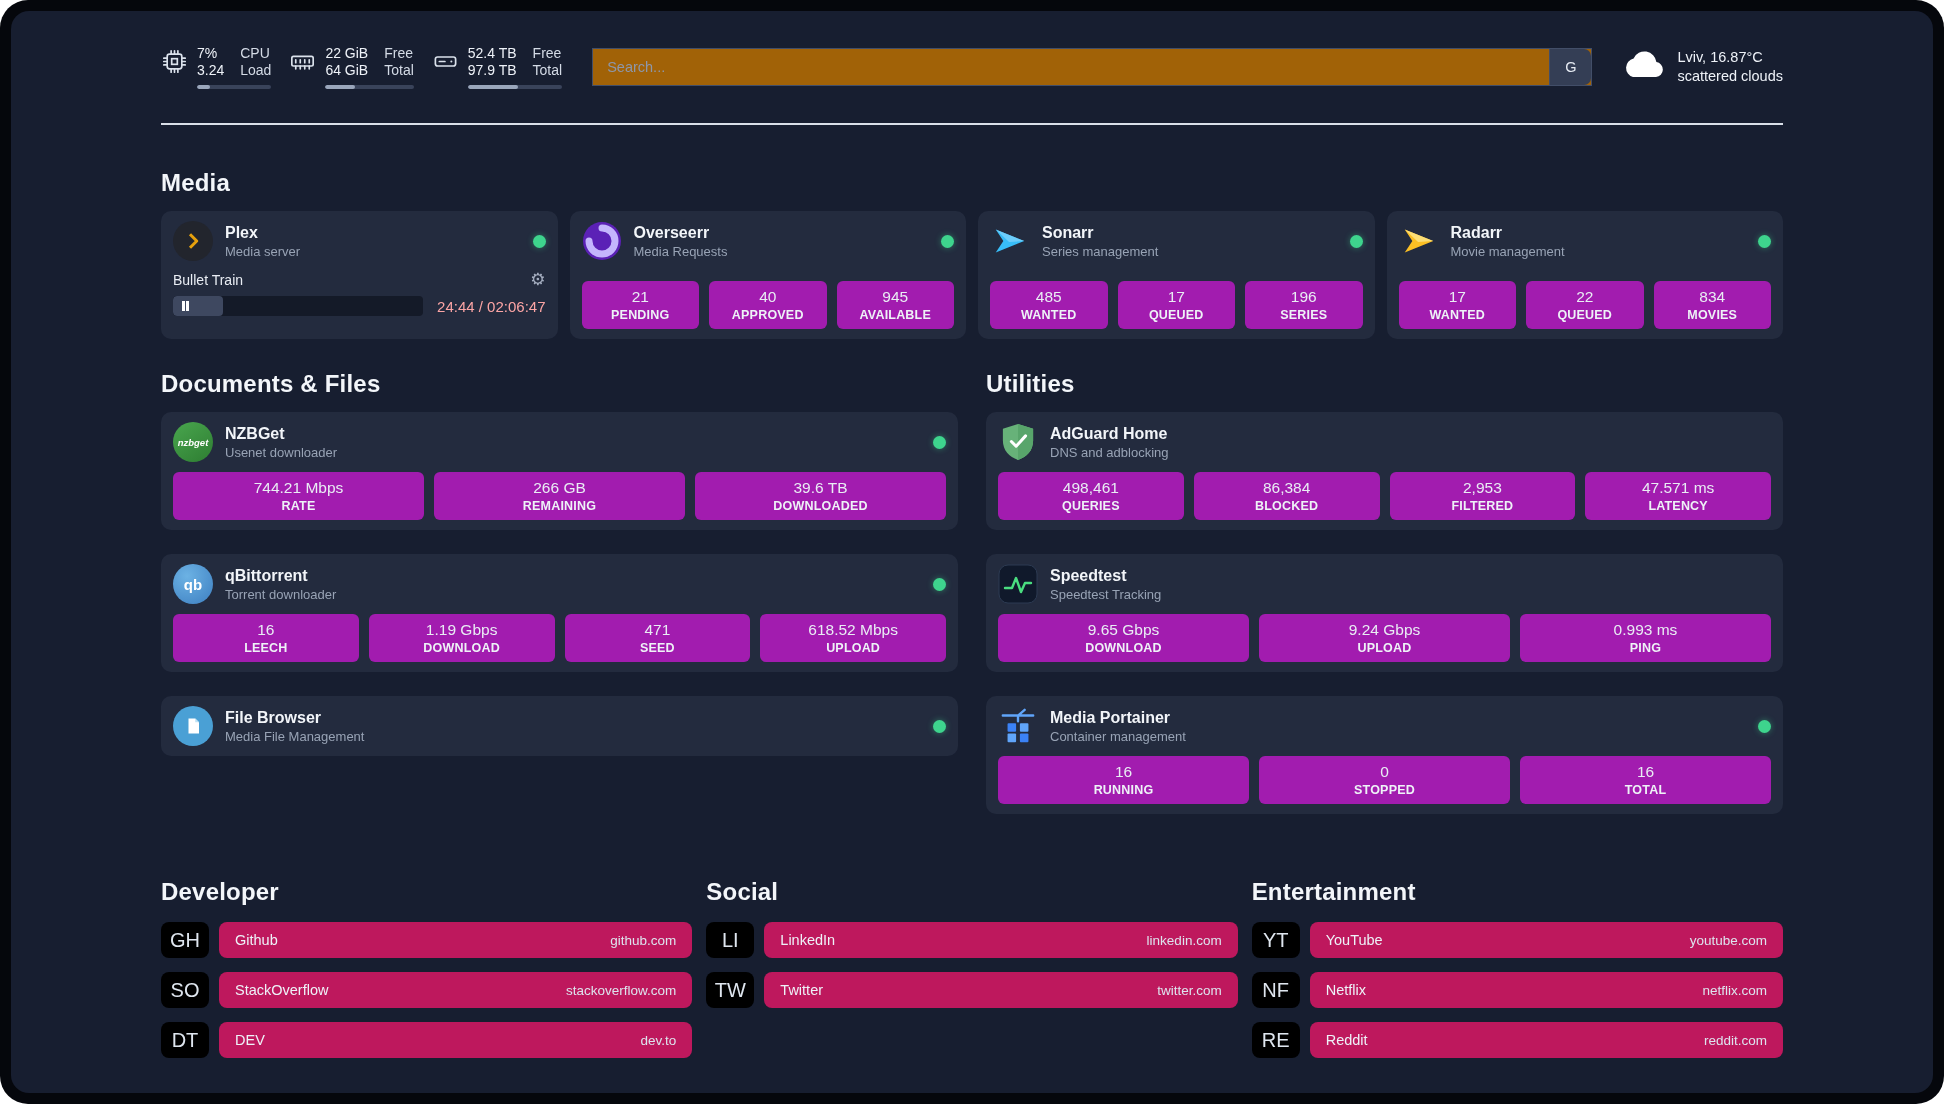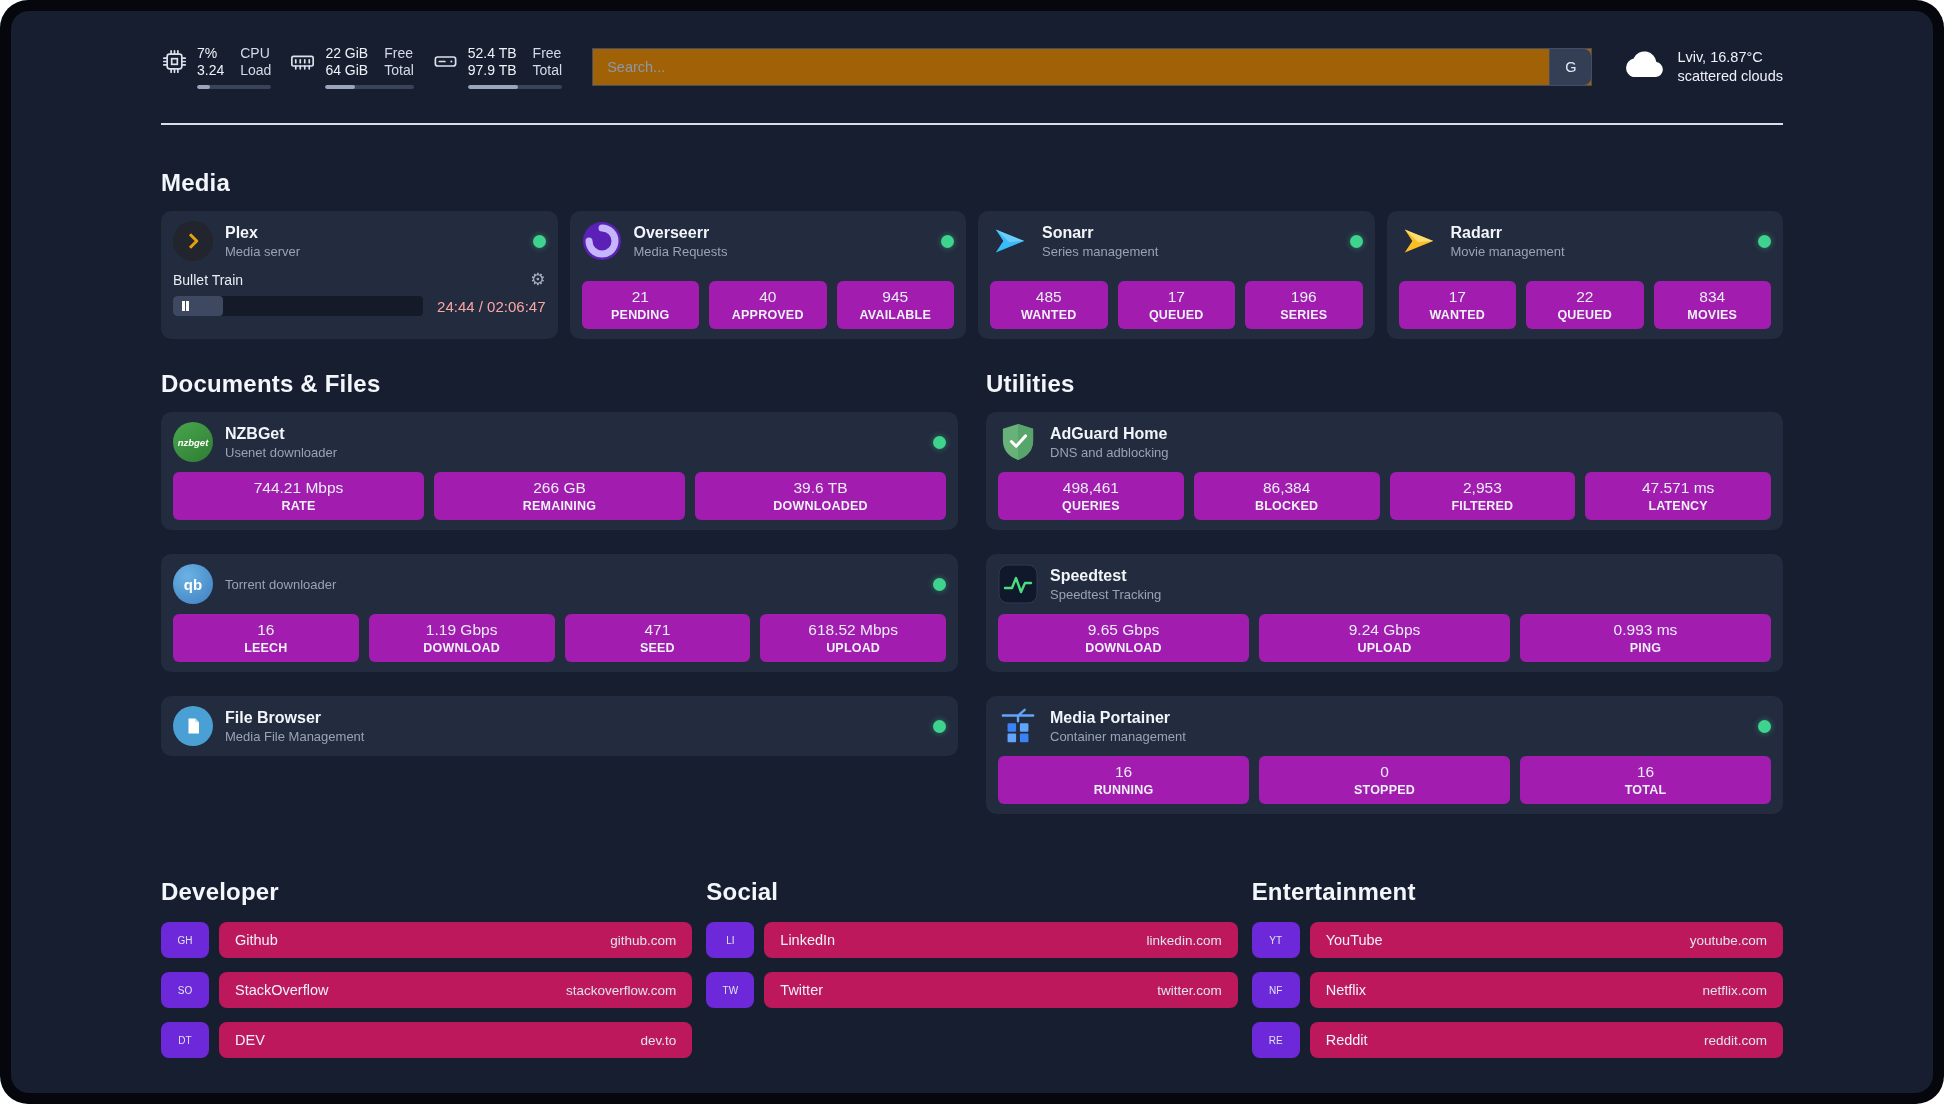--- a/index.html
+++ b/index.html
@@ -69,21 +69,21 @@
   .np-time { font-size:15px; color:#fca5a5; white-space:nowrap; }
 
   
   .two-col { display:grid; grid-template-columns:1fr 1fr; gap:28px; margin-top:31px; align-items:start; }
   .col-stack { display:flex; flex-direction:column; gap:24px; margin-top:14px; }
 
   
   .bookmarks { display:grid; grid-template-columns:repeat(3,1fr); gap:14px; margin-top:64px; }
   .bm-list { display:flex; flex-direction:column; gap:14px; margin-top:16px; }
   .bm-row { display:flex; align-items:stretch; gap:10px; height:36px; }
-  .bm-abbr { width:48px; background:#6d28d9; border-radius:8px; display:flex; align-items:center; justify-content:center; font-size:10px; color:#dfe6ef; }
+  .bm-abbr { width:48px; background:#000000; border-radius:8px; display:flex; align-items:center; justify-content:center; font-size:20px; color:#dfe6ef; }
   .bm-pill { flex:1; background:#be185d; border-radius:8px; display:flex; align-items:center; justify-content:space-between; padding:0 16px; cursor:pointer; text-decoration:none; }
   .bm-name { font-size:14.5px; color:#eef2f8; }
   .bm-url { font-size:13.5px; color:#dde4ee; }
 </style>
 </head>
 <body>
 
 <div class="frame">
 <div class="app">
 <div class="container">
@@ -341,20 +341,21 @@
                   </div>
           </div>
         </div>
 
         <div class="card stat-card">
           <div class="card-header">
             <div class="app-icon icon-qb">
                     <span>qb</span>
                   </div>
             <div class="card-titles">
+              <div class="card-name">qBittorrent</div>
               <div class="card-desc">Torrent downloader</div>
             </div>
             <span class="status-dot"></span>
           </div>
           <div class="stats-row">
             <div class="tile">
                     <div class="tile-value">16</div>
                     <div class="tile-label">LEECH</div>
                   </div>
             <div class="tile">

